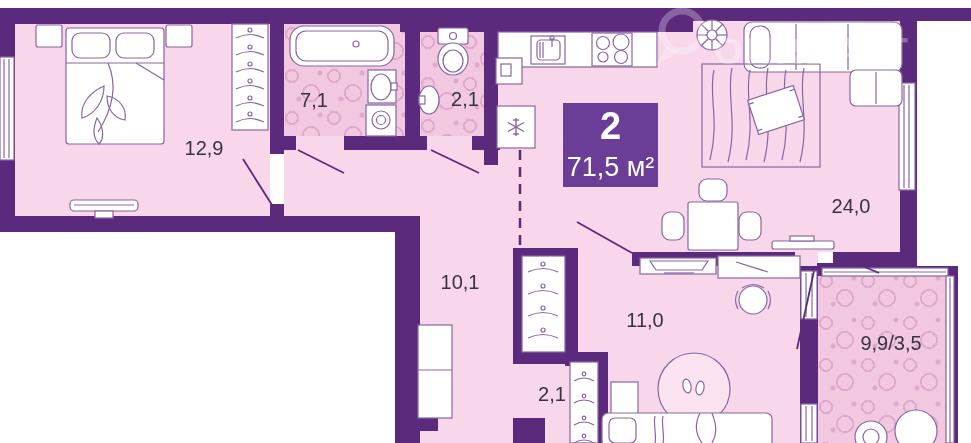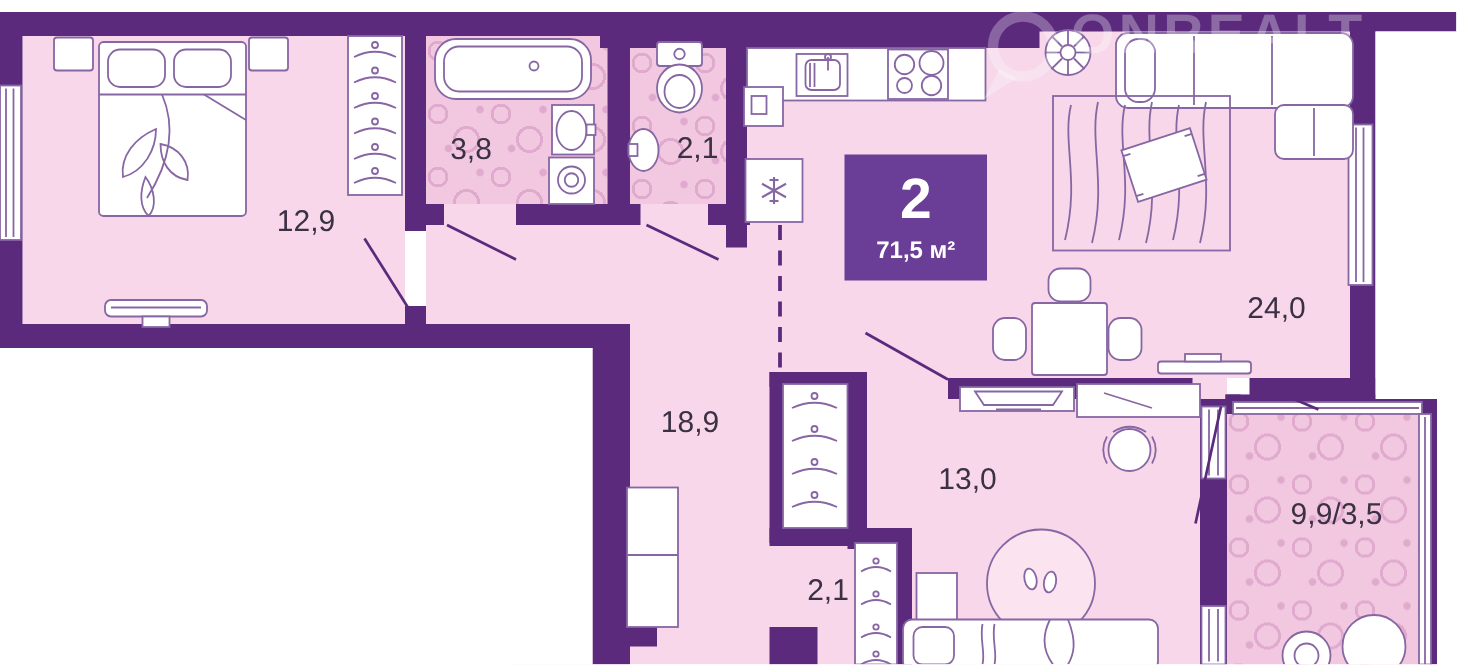--- a/index.html
+++ b/index.html
@@ -14,22 +14,22 @@
       radial-gradient(circle at 36px 7px, #e0a9ce 2px, rgba(0,0,0,0) 3px),
       radial-gradient(circle at 15px 33px, #e0a9ce 2px, rgba(0,0,0,0) 3px);
     background-size:42px 42px}
   .wall{position:absolute;background:#5b2a7d;display:block}
   .white{position:absolute;background:#ffffff;display:block}
   .room-label{position:absolute;font-size:20px;font-weight:500;color:#3b3144;
         text-align:center;white-space:nowrap;z-index:30}
   #badge{position:absolute;left:563px;top:103px;width:95px;height:84px;background:#6a3d96;
         z-index:25;display:flex;flex-direction:column;align-items:center;justify-content:center;color:#fff}
   #badge .rooms{font-size:38px;font-weight:bold;line-height:1}
-  #badge .area{font-size:16px;font-weight:bold;margin-top:7px}
-  #watermark{position:absolute;left:652px;top:4px;z-index:50;display:flex;align-items:flex-start;
+  #badge .area{font-size:27px;font-weight:normal;margin-top:7px}
+  #watermark{position:absolute;left:652px;top:4px;z-index:50;display:flex;align-items:flex-end;
         gap:4px;pointer-events:none}
   #watermark .wm-text{font-size:37px;font-weight:bold;letter-spacing:3px;color:rgba(255,255,255,0.30);line-height:1}
   #watermark .wm-sub{display:block;text-align:right;font-size:9px;letter-spacing:7px;
         color:rgba(255,255,255,0.25);margin-top:2px}
   svg.overlay{position:absolute;left:0;top:0;z-index:20}
 </style>
 </head>
 <body>
 
 <div id="plan">
@@ -320,25 +320,25 @@
       <line x1="272" y1="205" x2="243" y2="159"></line>
       <line x1="298" y1="150" x2="344" y2="173"></line>
       <line x1="431" y1="150" x2="479" y2="173"></line>
       <line x1="577" y1="222" x2="632" y2="253"></line>
       <line x1="834" y1="254" x2="879" y2="273"></line>
       <line x1="814" y1="271" x2="797" y2="349"></line>
     </g>
   </svg>
 
   <div class="room-label" style="left:174px;top:137px;width:60px">12,9</div>
-  <div class="room-label" style="left:289px;top:89px;width:50px">3,8</div>
+  <div class="room-label" style="left:289px;top:89px;width:50px">7,1</div>
   <div class="room-label" style="left:440px;top:88px;width:50px">2,1</div>
-  <div class="room-label" style="left:430px;top:271px;width:60px">18,9</div>
+  <div class="room-label" style="left:430px;top:271px;width:60px">10,1</div>
   <div class="room-label" style="left:821px;top:195px;width:60px">24,0</div>
-  <div class="room-label" style="left:615px;top:309px;width:60px">13,0</div>
+  <div class="room-label" style="left:615px;top:309px;width:60px">11,0</div>
   <div class="room-label" style="left:527px;top:383px;width:50px">2,1</div>
   <div class="room-label" style="left:851px;top:332px;width:80px">9,9/3,5</div>
 
   <div id="badge">
     <div class="rooms">2</div>
     <div class="area">71,5 м²</div>
   </div>
 
   <div id="watermark">
     <svg width="58" height="66" viewBox="0 0 58 66">

